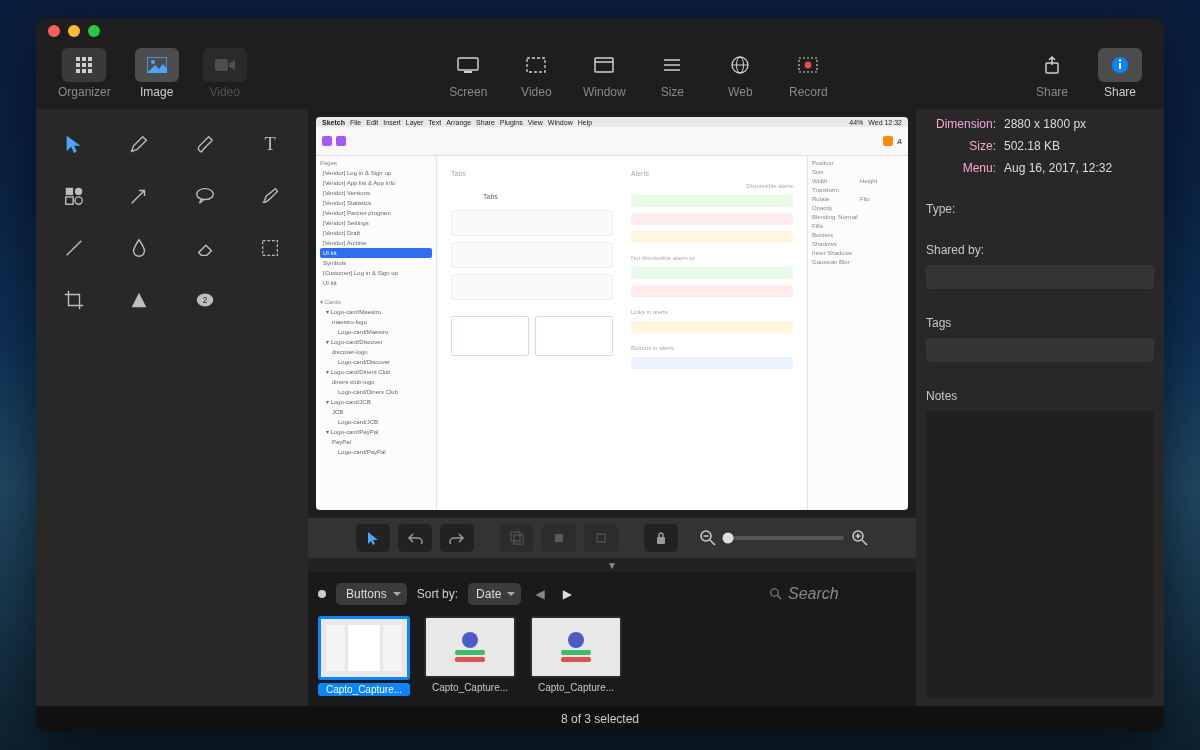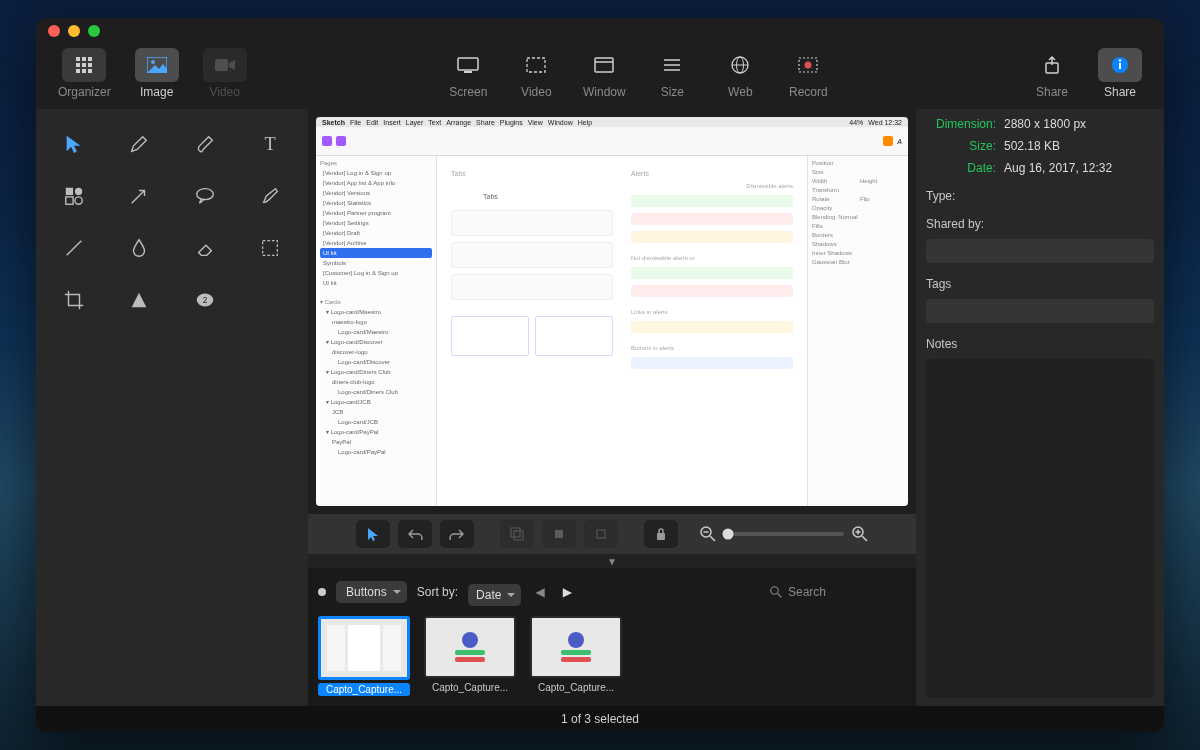--- a/index.html
+++ b/index.html
@@ -94,46 +94,46 @@
   .eb-zoom{display:flex;align-items:center;gap:8px;margin-left:14px;}
   .eb-slider{width:120px;height:4px;background:#555;border-radius:2px;position:relative;}
   .eb-slider::after{content:"";position:absolute;left:4px;top:50%;transform:translate(-50%,-50%);width:11px;height:11px;border-radius:50%;background:#ddd;}
 
   .tray-toggle{height:14px;display:flex;justify-content:center;align-items:center;color:#888;background:#222;font-size:10px;}
 
   .tray{background:#1a1a1a;padding:10px;display:flex;flex-direction:column;gap:10px;}
   .tray-head{display:flex;align-items:center;gap:10px;color:var(--text);font-size:12px;}
   .dd{background:#3b3b3b;border-radius:5px;padding:4px 20px 4px 10px;color:#ddd;font-size:12px;position:relative;}
   .dd::after{content:"";position:absolute;right:6px;top:50%;transform:translateY(-50%);width:0;height:0;border-left:4px solid transparent;border-right:4px solid transparent;border-top:4px solid #aaa;}
-  .dd.small{padding:4px 20px 4px 8px;margin-top:6px;}
+  .dd.small{padding:4px 20px 4px 8px;}
   .nav-arrow{color:#888;padding:0 4px;}
-  .search-box{margin-left:auto;display:flex;align-items:center;gap:6px;color:#8a8a8a;background:transparent;padding:3px 6px;font-size:12px;min-width:130px;}
+  .search-box{margin-left:auto;display:flex;align-items:center;gap:6px;color:#8a8a8a;background:transparent;padding:3px 6px;font-size:16px;min-width:130px;font-style:italic;}
   .search-box svg{width:12px;height:12px;}
 
   .thumbs{display:flex;gap:14px;}
   .thumb{width:92px;display:flex;flex-direction:column;gap:3px;}
   .thumb .timg{height:58px;background:#e8e8e8;border-radius:3px;border:2px solid #2b2b2b;position:relative;overflow:hidden;}
   .thumb.sel .timg{border:3px solid var(--thumb-sel);}
   .thumb.sel .tcap{background:var(--thumb-sel);color:#fff;border-radius:3px;}
   .thumb .tcap{font-size:10px;color:#c9c9c9;text-align:center;padding:1px 2px;white-space:nowrap;overflow:hidden;text-overflow:ellipsis;}
   .timg-inner{position:absolute;inset:6px;display:flex;gap:3px;}
   .timg-left{width:24%;background:#f5f5f5;}
   .timg-mid{flex:1;display:flex;flex-direction:column;gap:2px;align-items:center;justify-content:center;}
   .dot{width:16px;height:16px;border-radius:50%;background:#4c5cc5;}
   .bar-g{width:30px;height:5px;background:#3bbf6d;border-radius:2px;}
   .bar-r{width:30px;height:5px;background:#e05050;border-radius:2px;}
 
   
   .inspector{width:228px;background:var(--bg-panel);padding:8px 10px;color:var(--text);font-size:12px;display:flex;flex-direction:column;gap:8px;overflow:hidden;}
   .insp-field{background:var(--bg-field);border-radius:4px;padding:5px 8px;color:#ddd;font-size:12px;white-space:nowrap;overflow:hidden;text-overflow:ellipsis;}
   .insp-field.placeholder{color:#8a8a8a;}
   .insp-row{display:flex;gap:8px;align-items:center;}
-  .insp-row .k{width:70px;text-align:right;color:#22c55e;}
+  .insp-row .k{width:70px;text-align:right;color:#f9a8d4;}
   .insp-row .v{flex:1;color:#ddd;}
-  .sec-title{color:#c8c8c8;margin-top:6px;}
+  .sec-title{color:#c8c8c8;margin-top:19px;}
   .notes-box{flex:1;background:#202020;border-radius:4px;min-height:80px;}
 
   
   .footer{height:26px;background:#111;color:#d0d0d0;font-size:12px;display:flex;align-items:center;justify-content:center;}
 
   .ico-chip{width:10px;height:10px;border-radius:2px;}
 </style>
 </head>
 <body>
 
@@ -604,33 +604,33 @@
 
       <div class="insp-row">
           <div class="k">Dimension:</div>
           <div class="v">2880 x 1800 px</div>
         </div>
       <div class="insp-row">
           <div class="k">Size:</div>
           <div class="v">502.18 KB</div>
         </div>
       <div class="insp-row">
-          <div class="k">Date:</div>
+          <div class="k">Menu:</div>
           <div class="v">Aug 16, 2017, 12:32</div>
         </div>
 
       <div class="sec-title">Type:</div>
 
       <div class="sec-title">Shared by:</div>
       <div class="insp-field" style="height:14px"></div>
 
       <div class="sec-title">Tags</div>
       <div class="insp-field" style="height:14px"></div>
 
       <div class="sec-title">Notes</div>
       <div class="notes-box"></div>
     </div>
   </div>
 
   <div class="footer">
-    <span>1 of 3 selected</span>
+    <span>8 of 3 selected</span>
   </div>
 </div>
 
 </body></html>

